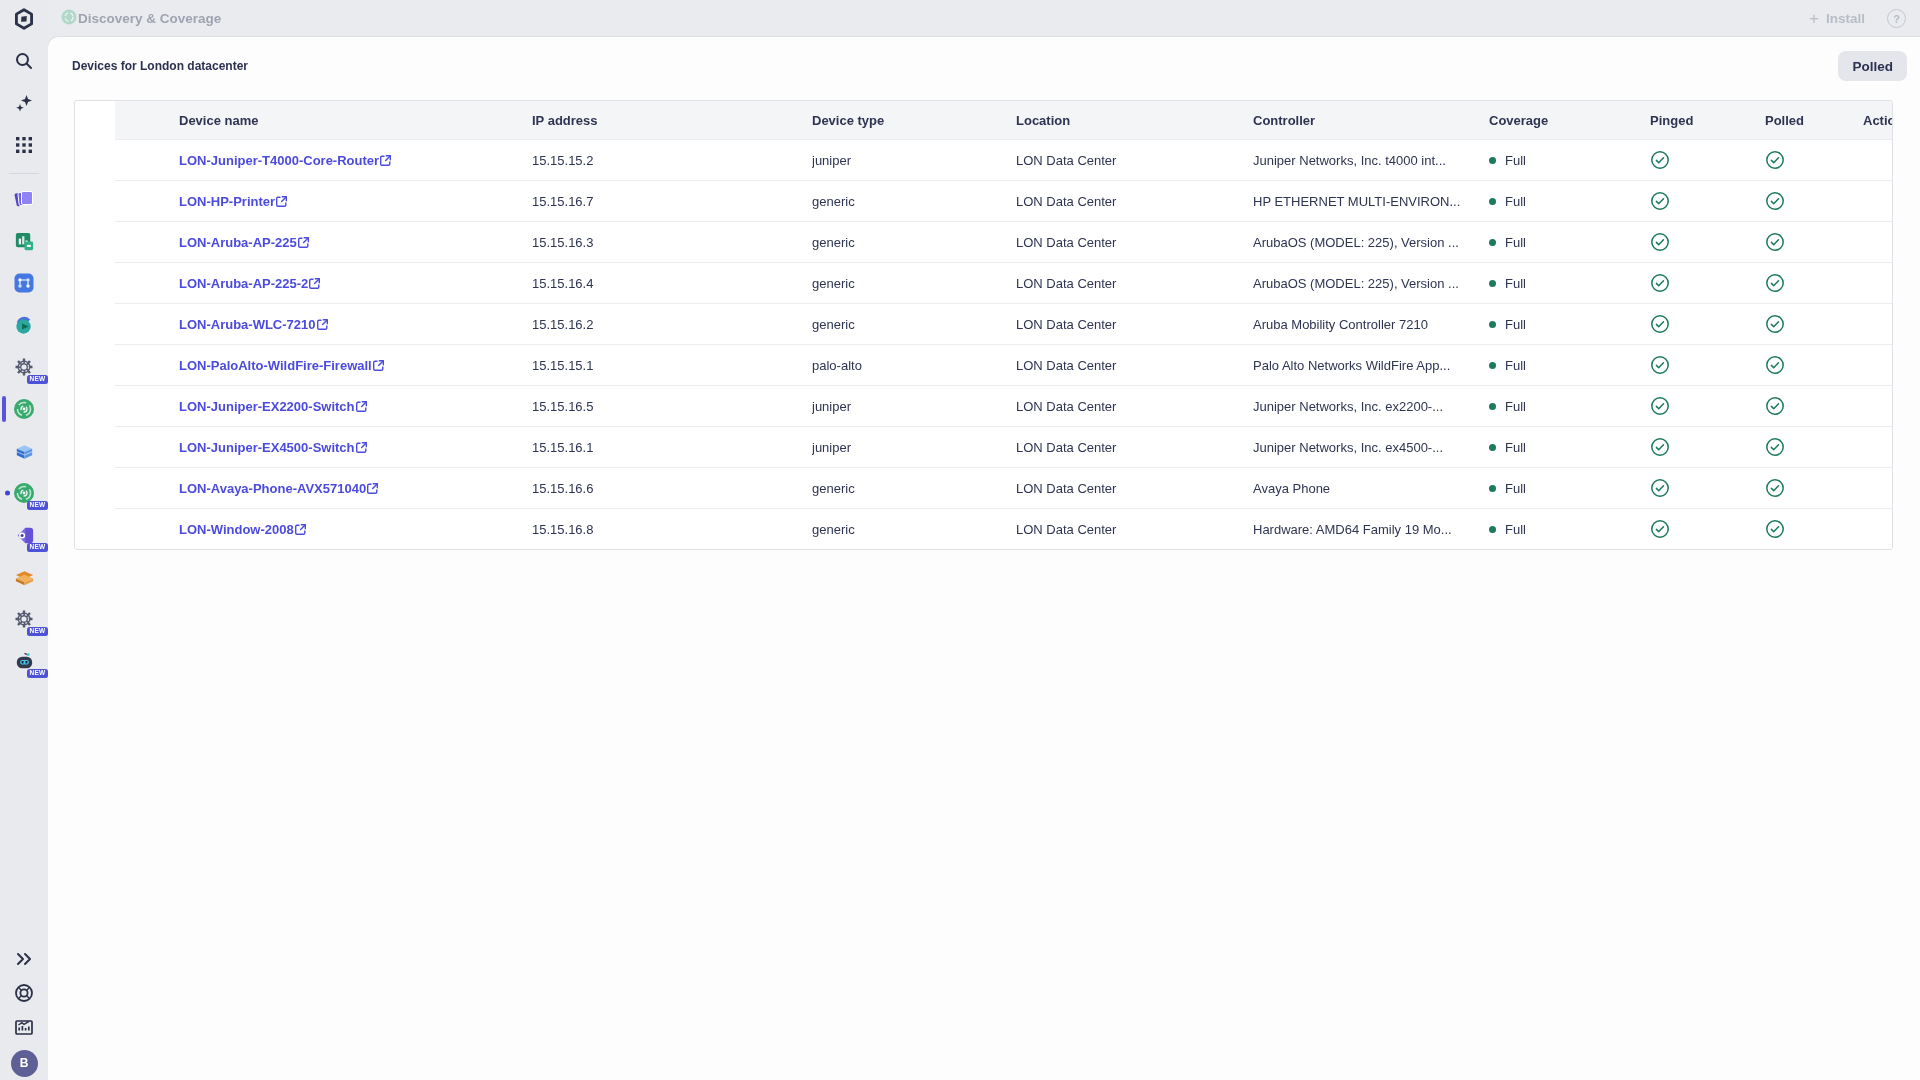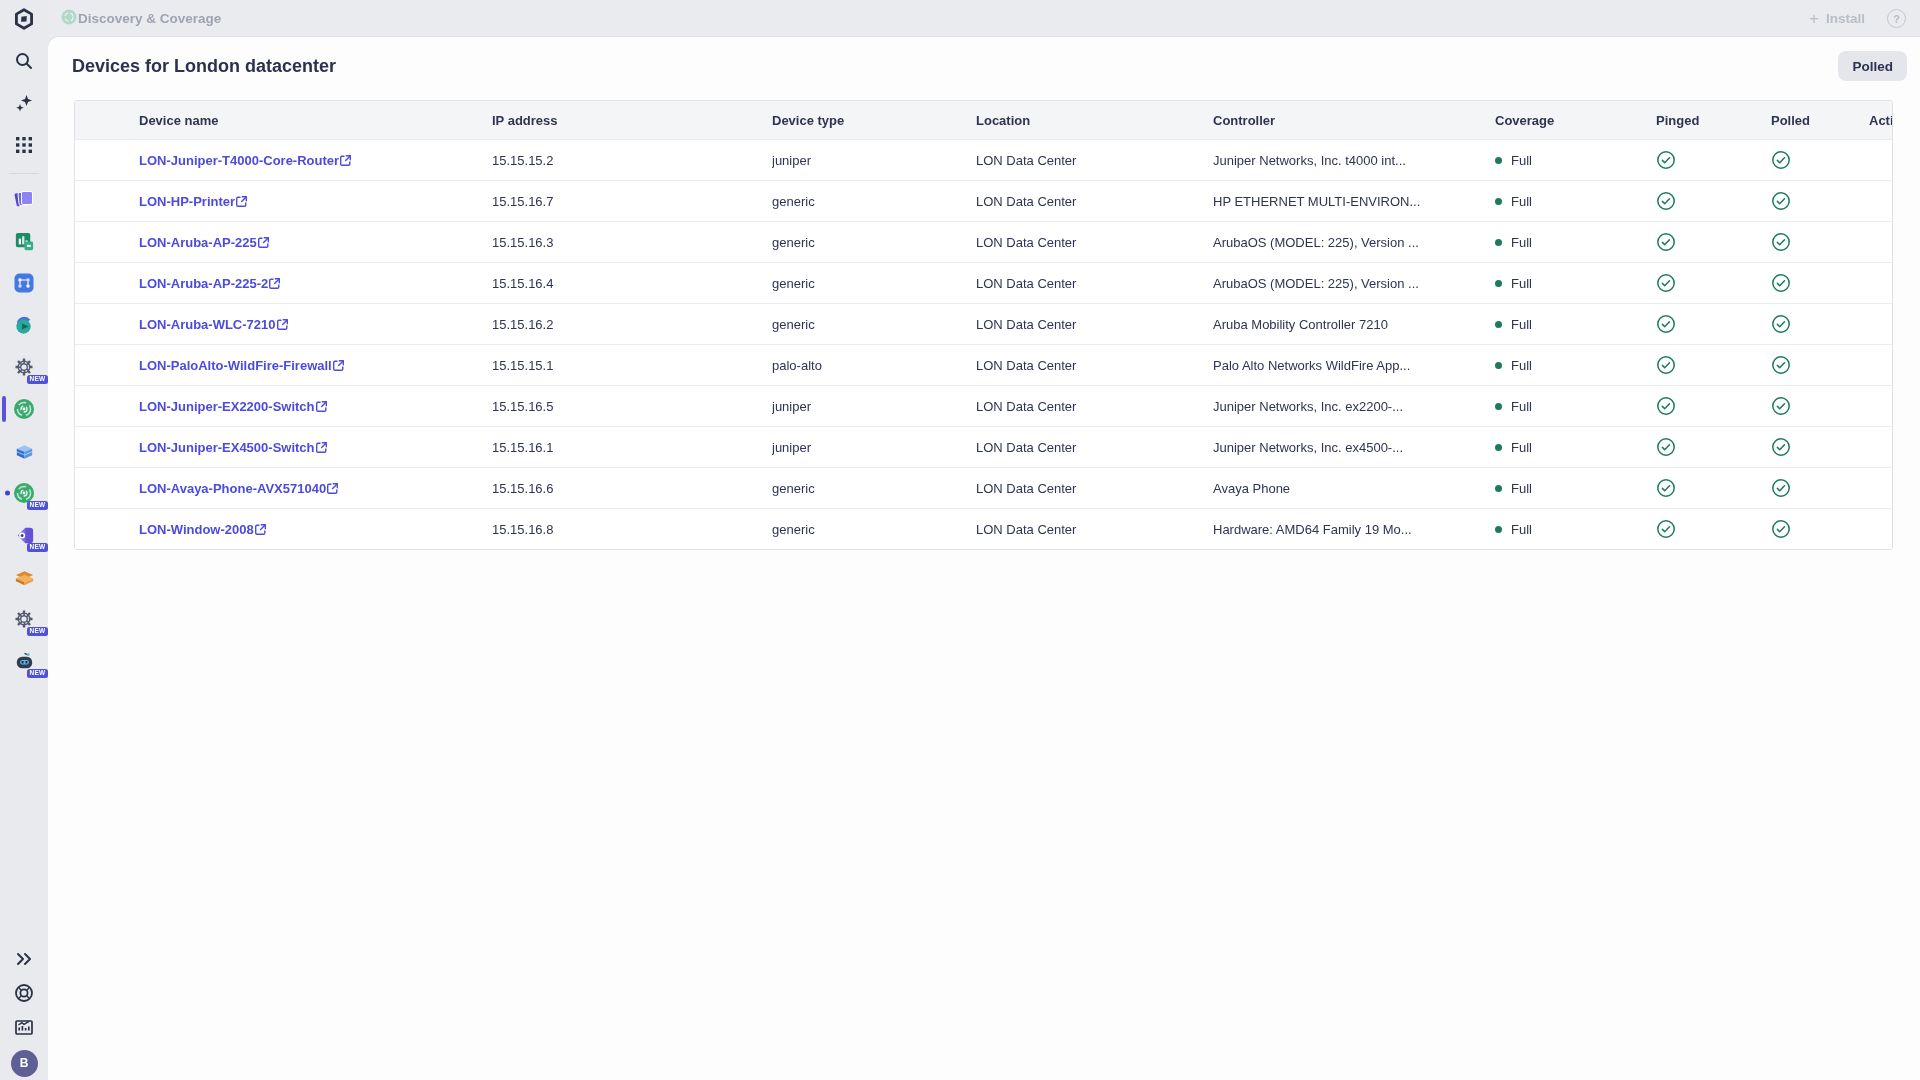--- a/index.html
+++ b/index.html
@@ -37,35 +37,35 @@
   .help-circle { width:19px; height:19px; border-radius:50%; border:1.6px solid #c3c6cf;
                  color:#b6bac4; font-size:11px; font-weight:700; display:flex;
                  align-items:center; justify-content:center; }
 
   
   #panel { position:fixed; left:48px; top:37px; right:0; bottom:0; background:#fdfdfe;
            border-top-left-radius:10px;
            box-shadow:0 -1px 0 rgba(25,30,60,.05), -1px 0 0 rgba(25,30,60,.04); }
   .panel-header { display:flex; align-items:flex-start; justify-content:space-between;
                   padding:14px 13px 0 24px; height:44px; }
-  .panel-title { font-size:18px; font-weight:700; color:#2c3150; line-height:30px; }
+  .panel-title { font-size:12px; font-weight:700; color:#2c3150; line-height:30px; }
   .close-btn { background:#e4e6ec; border:none; border-radius:8px; height:30px; min-width:62px;
                padding:0 14px; font-family:inherit; font-size:13.5px; font-weight:700;
                color:#2c3150; cursor:pointer; }
 
   
   .table-wrap { margin:19px 27px 0 26px; width:1819px; border:1px solid #dfe1e7;
-                border-radius:3px; overflow:hidden; background:#fff; }
+                border-radius:3px; overflow:hidden; background:#fff;padding-left:40px; }
   .thead { display:flex; height:38px; background:#f4f5f7; align-items:center; }
   .th { font-size:13px; font-weight:700; color:#2e3452; }
   .tr { display:flex; height:41px; align-items:center; background:#fff; border-top:1px solid #eaecf0; }
   .td, .th { display:flex; align-items:center; flex:0 0 auto; overflow:hidden; white-space:nowrap; }
   .c0 { width:417px; padding-left:64px; }
   .c1 { width:280px;text-align:right; } .c2 { width:204px; } .c3 { width:237px; } .c4 { width:236px; }
-  .c5 { width:141px;margin-left:46px; }
+  .c5 { width:141px; }
   .c6 { width:115px; padding-left:20px; }
   .c7 { width:118px; padding-left:20px; }
   .c8 { flex:1 1 auto; }
   .td { font-size:13px; color:#2e3452; }
   .device-link { display:inline-flex; align-items:center; gap:0; color:#4b4bdf;
                  font-weight:600; text-decoration:none; cursor:pointer; }
   .cov-dot { width:7px; height:7px; border-radius:50%; background:#1c7a5e; margin-right:9px; flex:0 0 auto; }
 </style>
 </head>
 <body>

